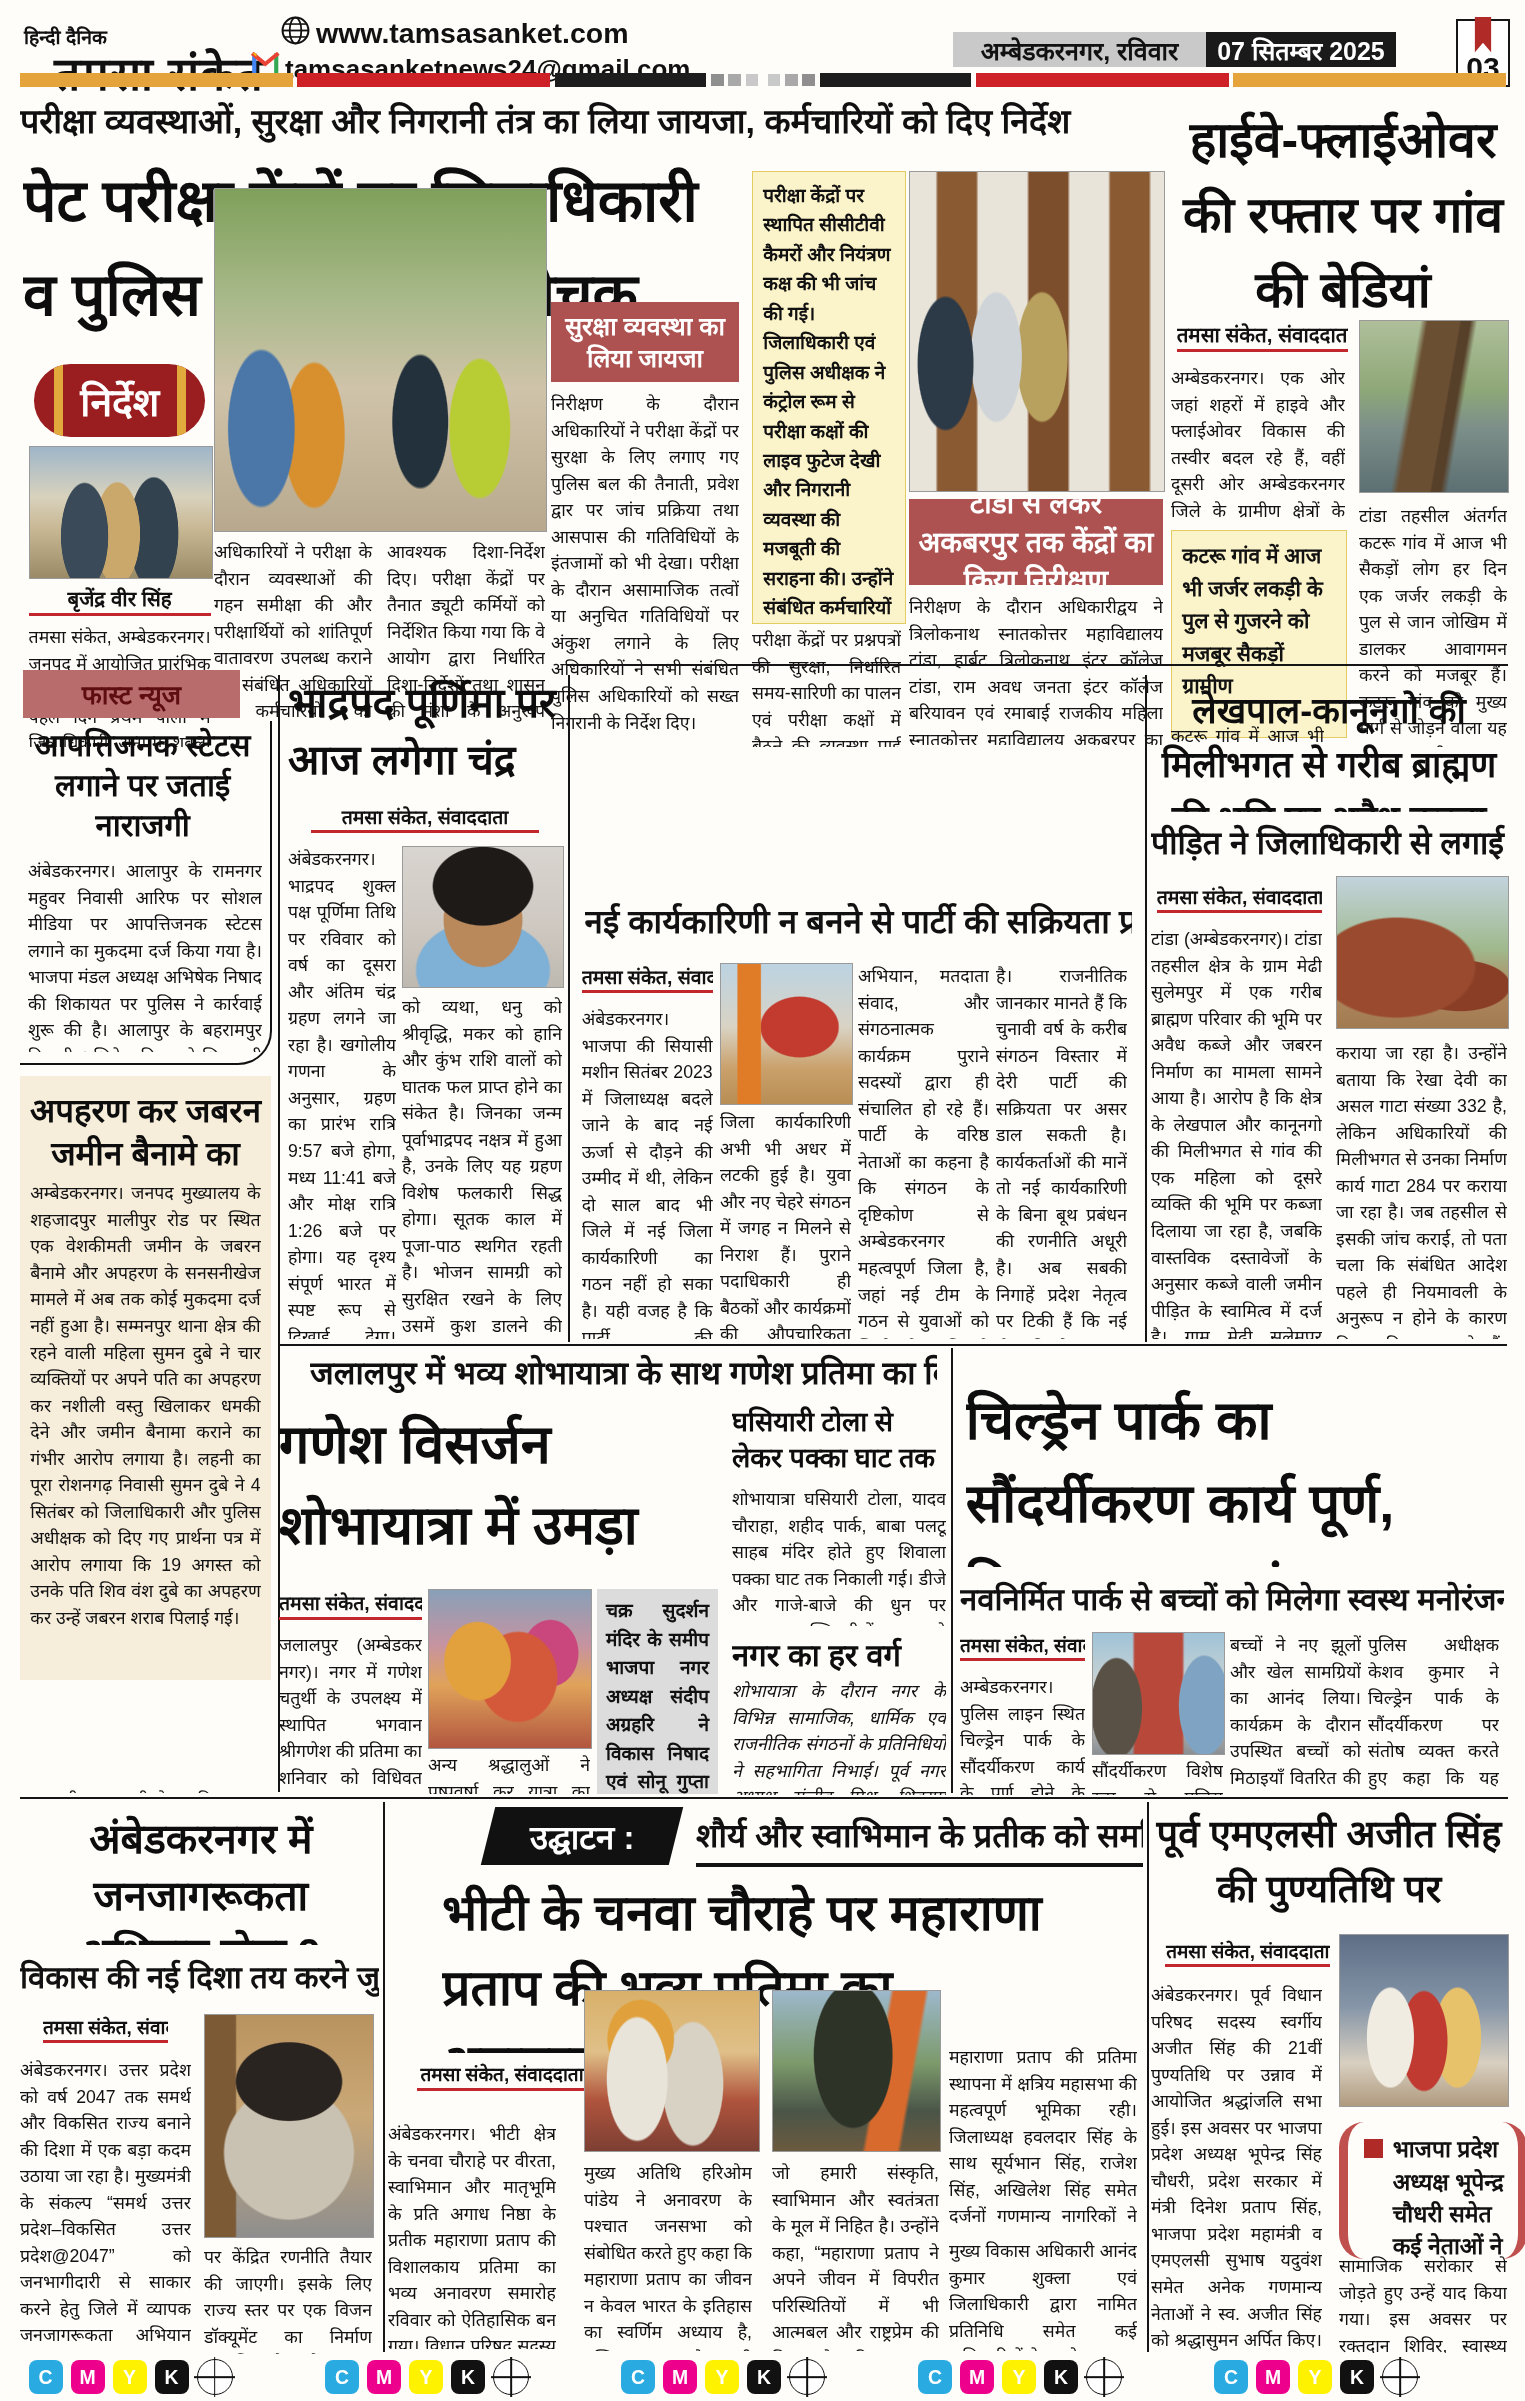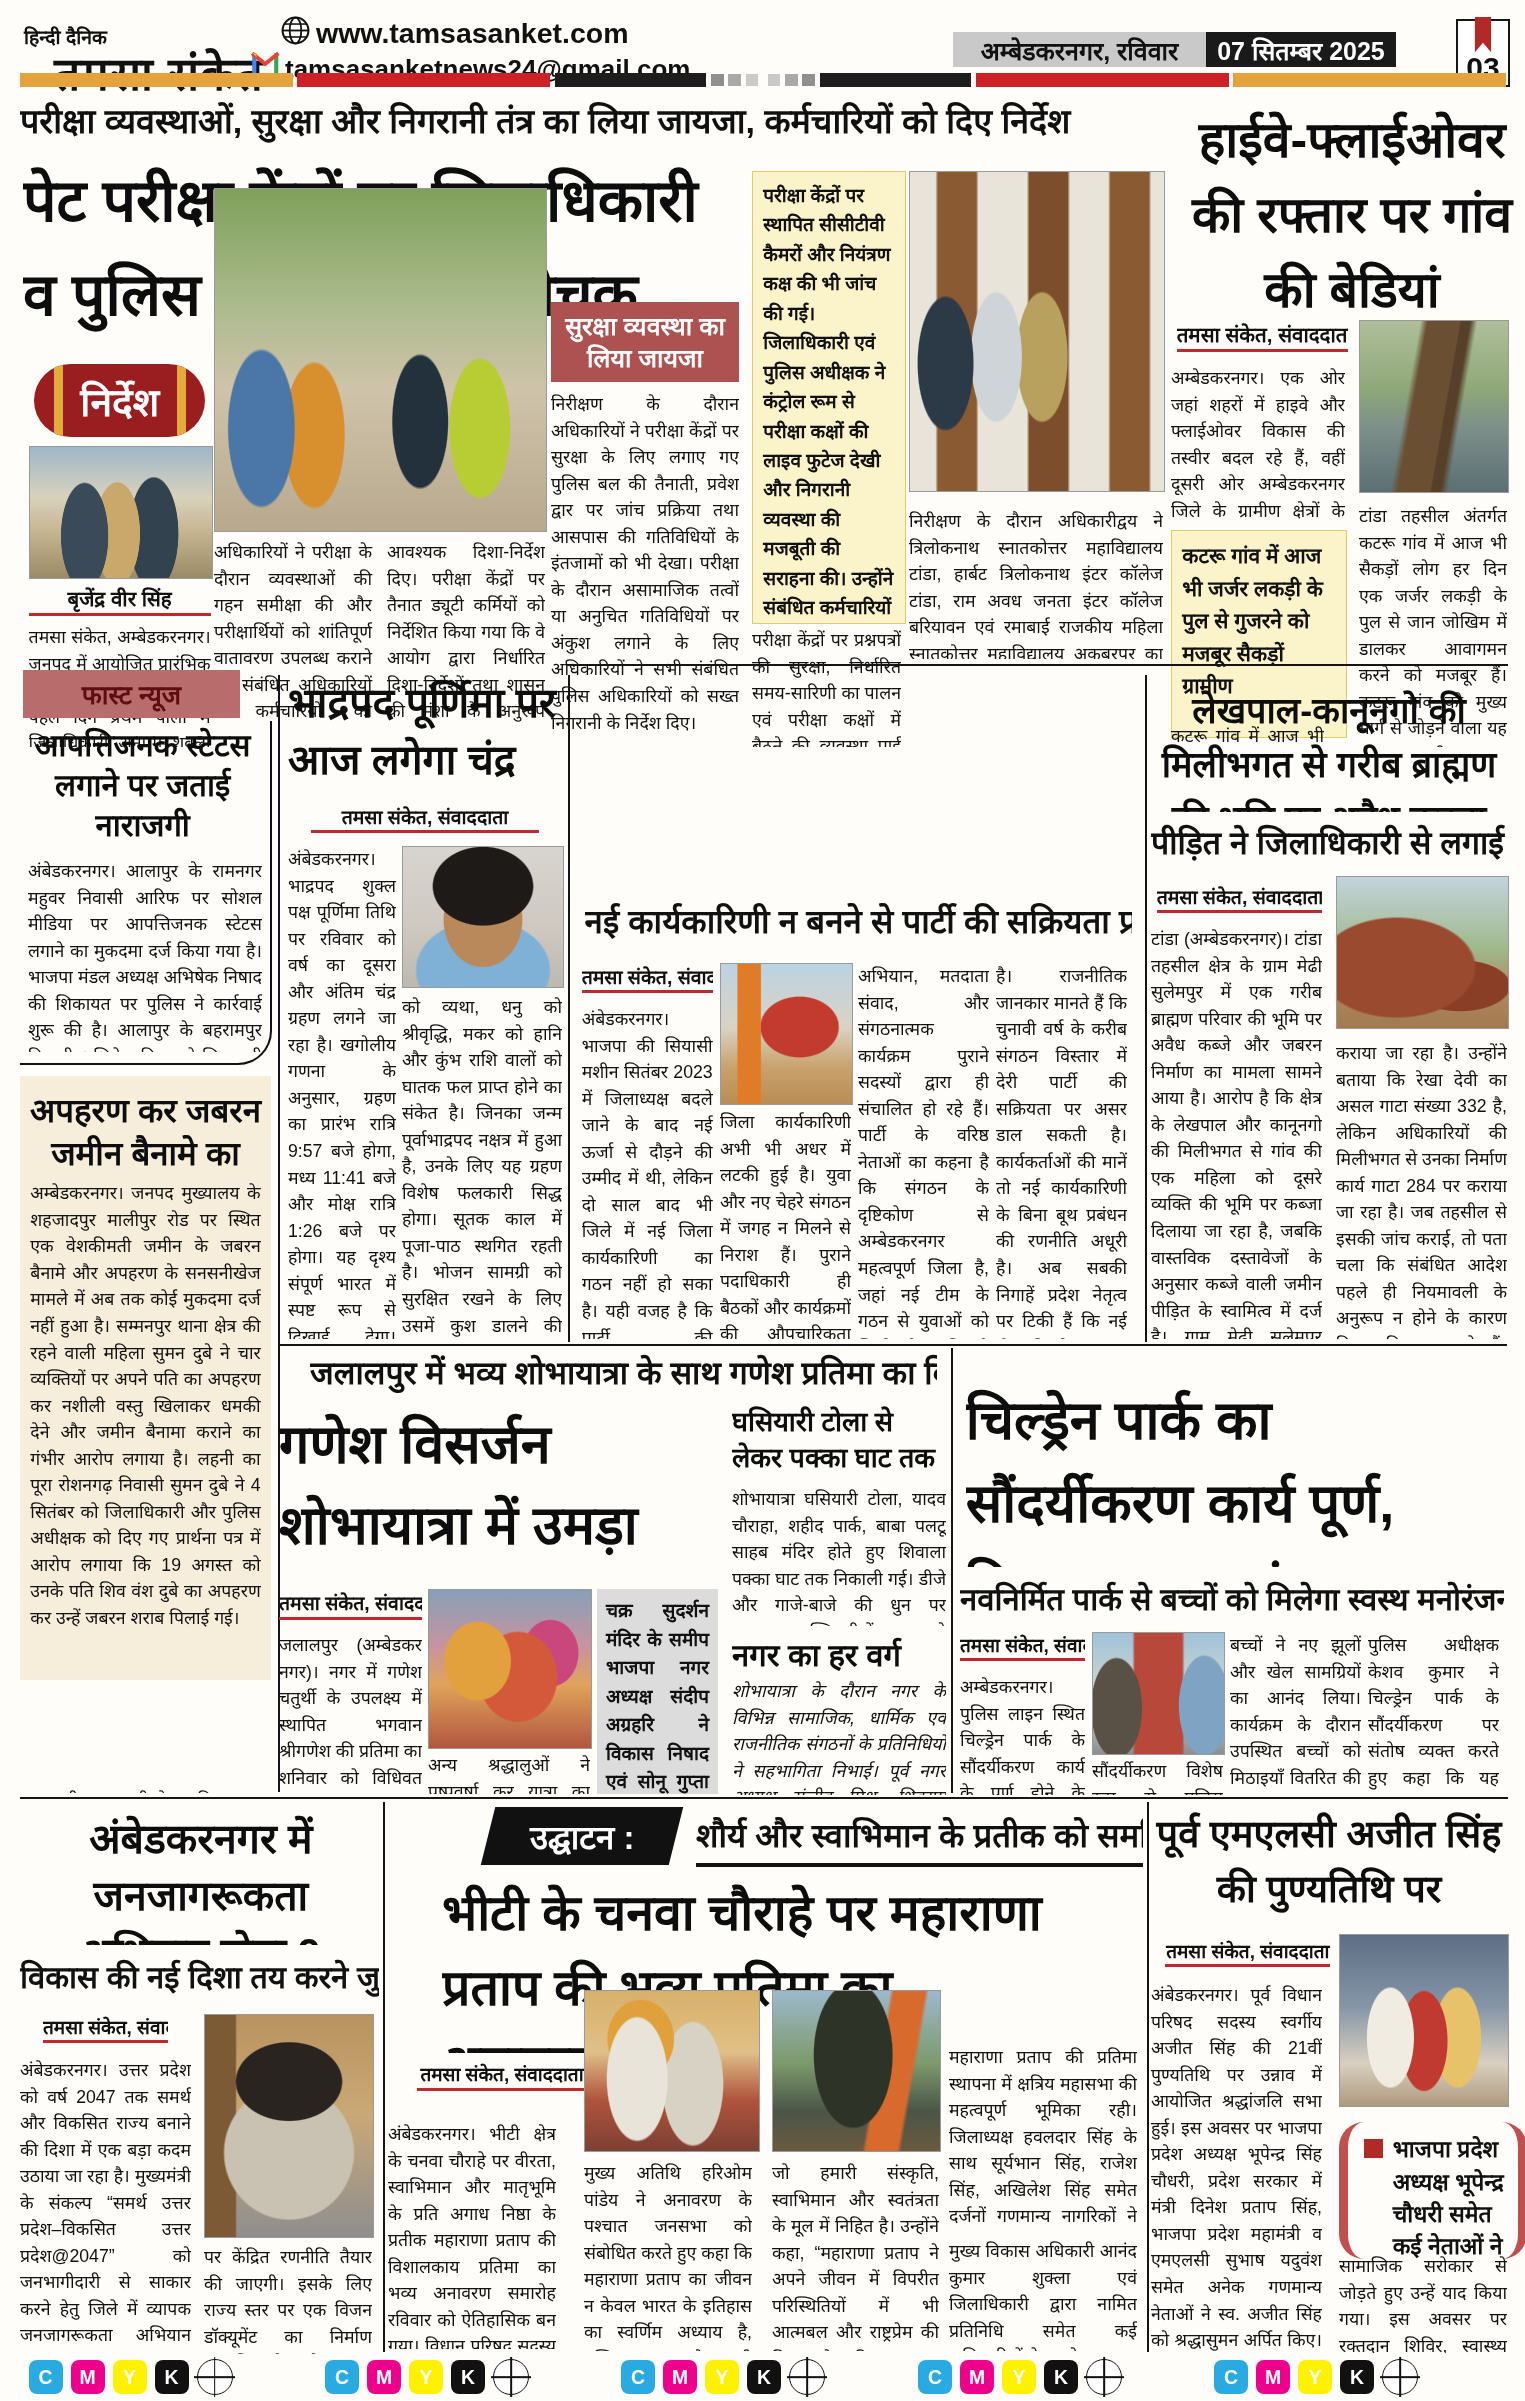--- a/index.html
+++ b/index.html
@@ -101,26 +101,27 @@
     <div class="ph" style="left:194px;top:91px;width:331px;height:342px;background:radial-gradient(34px 80px at 14% 70%,#4a77a8 96%,transparent),radial-gradient(31px 74px at 30% 72%,#d88f2e 96%,transparent),radial-gradient(28.5px 68px at 62% 68%,#23313c 96%,transparent),radial-gradient(31px 71px at 80% 70%,#b8cc33 96%,transparent),linear-gradient(180deg,#7fa05a 0%,#a8b98a 32%,#cfc3a9 58%,#b8a98e 100%);"></div>
     <div class="abs bt" style="left:194px;top:442px;width:331px;height:208px;column-count:2;column-gap:15px;">अधिकारियों ने परीक्षा के दौरान व्यवस्थाओं की गहन समीक्षा की और परीक्षार्थियों को शांतिपूर्ण वातावरण उपलब्ध कराने हेतु संबंधित अधिकारियों व कर्मचारियों को आवश्यक दिशा-निर्देश दिए। परीक्षा केंद्रों पर तैनात ड्यूटी कर्मियों को निर्देशित किया गया कि वे आयोग द्वारा निर्धारित दिशा-निर्देशों तथा शासन की मंशा के अनुरूप निष्पक्ष एवं पारदर्शी तरीके से परीक्षा संपन्न कराएं। जिलाधिकारी ने कहा कि परीक्षा की शुचिता बनाए रखना प्रशासन की सर्वोच्च प्राथमिकता है। केंद्रों पर परीक्षार्थी शांतिपूर्ण ढंग से परीक्षा दे रहे थे। प्रवेश एवं परीक्षा के दौरान किसी भी प्रकार की अव्यवस्था नहीं देखी गई। अधिकारियों की उपस्थिति से केंद्रों पर अनुशासन का माहौल देखने को मिला। जिलाधिकारी अनुपम शुक्ला ने कहा कि PET जैसी महत्वपूर्ण परीक्षा में पारदर्शिता और निष्पक्षता सर्वोपरि है। उन्होंने कहा कि किसी भी प्रकार की लापरवाही बर्दाश्त नहीं की जाएगी। वहीं पुलिस अधीक्षक केशव कुमार ने सभी परीक्षा केंद्रों पर सुरक्षा व्यवस्था को सुदृढ़ रखने पर बल दिया।</div>
     <div class="abs" style="left:531px;top:205px;width:188px;height:445px;overflow:hidden;">
       <div class="redbar" style="height:80px;font-size:25px;line-height:1.3;display:flex;align-items:center;justify-content:center;padding:0 5.7px;">सुरक्षा व्यवस्था का लिया जायजा</div>
       <div class="bt" style="margin-top:9px;height:365px;">निरीक्षण के दौरान अधिकारियों ने परीक्षा केंद्रों पर सुरक्षा के लिए लगाए गए पुलिस बल की तैनाती, प्रवेश द्वार पर जांच प्रक्रिया तथा आसपास की गतिविधियों के इंतजामों को भी देखा। परीक्षा के दौरान असामाजिक तत्वों या अनुचित गतिविधियों पर अंकुश लगाने के लिए अधिकारियों ने सभी संबंधित पुलिस अधिकारियों को सख्त निगरानी के निर्देश दिए।</div>
     </div>
     <div class="abs ybox" style="left:732px;top:74px;width:131px;height:433px;">परीक्षा केंद्रों पर स्थापित सीसीटीवी कैमरों और नियंत्रण कक्ष की भी जांच की गई। जिलाधिकारी एवं पुलिस अधीक्षक ने कंट्रोल रूम से परीक्षा कक्षों की लाइव फुटेज देखी और निगरानी व्यवस्था की मजबूती की सराहना की। उन्होंने संबंधित कर्मचारियों से तकनीकी व्यवस्था में किसी प्रकार की चूक न होने देने के निर्देश दिए।</div>
     <div class="abs bt" style="left:732px;top:530px;width:149px;height:120px;">परीक्षा केंद्रों पर प्रश्नपत्रों की सुरक्षा, निर्धारित समय-सारिणी का पालन एवं परीक्षा कक्षों में बैठने की व्यवस्था पाई गई। पेयजल, विद्युत एवं अन्य सहायक सुविधाओं की उपलब्धता की अधिकारियों ने सराहना की।</div>
     <div class="ph" style="left:889px;top:74px;width:254px;height:319px;background:radial-gradient(28.5px 68px at 14% 60%,#2c3946 96%,transparent),radial-gradient(26px 66px at 34% 58%,#cfd4d8 96%,transparent),radial-gradient(26px 66px at 52% 58%,#b8a15e 96%,transparent),linear-gradient(90deg,#e8e4da 0 10%,#8a5a33 11% 26%,#e8e4da 27% 46%,#7c4e2c 47% 62%,#e8e4da 63% 78%,#8a5a33 79% 94%,#e8e4da 95%),linear-gradient(180deg,#ece9e2,#cbb18a);"></div>
     <div class="abs" style="left:889px;top:402px;width:254px;height:248px;overflow:hidden;">
+      <div class="redbar" style="height:86px;font-size:28.5px;line-height:1.35;display:flex;align-items:center;justify-content:center;padding:0 8px;">टांडा से लेकर अकबरपुर तक केंद्रों का किया निरीक्षण</div>
       <div class="bt" style="margin-top:9px;height:151px;">निरीक्षण के दौरान अधिकारीद्वय ने त्रिलोकनाथ स्नातकोत्तर महाविद्यालय टांडा, हार्बट त्रिलोकनाथ इंटर कॉलेज टांडा, राम अवध जनता इंटर कॉलेज बरियावन एवं रमाबाई राजकीय महिला स्नातकोत्तर महाविद्यालय अकबरपुर का भ्रमण किया। इन केंद्रों पर अभ्यर्थियों की चेकिंग, पहचान सत्यापन और समय प्रबंधन की स्थिति का अवलोकन किया।</div>
     </div>
   </section>
 
   <section class="abs" style="left:1171px;top:97px;width:336px;height:653px;">
-    <div class="abs hl" style="left:13px;top:5.7px;width:336px;height:205px;font-size:50px;line-height:1.5;text-align:center;">हाईवे-फ्लाईओवर की रफ्तार पर गांव की बेड़ियां</div>
+    <div class="abs hl" style="left:4px;top:5.7px;width:336px;height:205px;font-size:50px;line-height:1.5;text-align:center;">हाईवे-फ्लाईओवर की रफ्तार पर गांव की बेड़ियां</div>
     <div class="abs byline" style="left:5.7px;top:223px;width:171px;">तमसा संकेत, संवाददाता</div>
     <div class="abs rule" style="left:5.7px;top:252px;width:171px;"></div>
     <div class="ph" style="left:188px;top:223px;width:148px;height:171px;background:linear-gradient(100deg,transparent 34%,#6b4f33 38% 56%,#57402a 57% 62%,transparent 66%),linear-gradient(180deg,#aebf9a 0%,#8fa878 40%,#7d8f89 62%,#5c6f72 100%);"></div>
     <div class="abs bt" style="left:0;top:268px;width:174px;height:157px;">अम्बेडकरनगर। एक ओर जहां शहरों में हाइवे और फ्लाईओवर विकास की तस्वीर बदल रहे हैं, वहीं दूसरी ओर अम्बेडकरनगर जिले के ग्रामीण क्षेत्रों के बदहाल बुनियादी ढांचा आज भी विकास के असल सच्चाई बयान करते हैं।</div>
     <div class="abs ybox" style="left:0;top:433px;width:153px;height:188px;font-size:21px;">कटरू गांव में आज भी जर्जर लकड़ी के पुल से गुजरने को मजबूर सैकड़ों ग्रामीण</div>
     <div class="abs bt" style="left:188px;top:406px;width:148px;height:244px;">टांडा तहसील अंतर्गत कटरू गांव में आज भी सैकड़ों लोग हर दिन एक जर्जर लकड़ी के पुल से जान जोखिम में डालकर आवागमन करने को मजबूर हैं। कटरू गांव को मुख्य मार्ग से जोड़ने वाला यह पुराना लकड़ी का पुल इस समय बारिश के कारण और भी खतरनाक हो गया है। नदी का जलस्तर लगातार बढ़ रहा है और अब पानी पुल को छूने लगा है। ग्रामीणों का कहना है कि हल्की सी चूक या फिसलन जानलेवा हो सकती है। पुल के नीचे तेज बहाव के कारण खतरा और भी बढ़ गया है। यह पुल कई गांवों को जोड़ता है और सैकड़ों ग्रामीण इसी से होकर खेत, बाजार, स्कूल एवं अस्पताल आते-जाते हैं।</div>
     <div class="abs bt" style="left:0;top:626px;width:153px;height:24px;">कटरू गांव में आज भी जर्जर लकड़ी के पुल से गुजरने को मजबूर सैकड़ों ग्रामीण की सहायता से ग्रामीणों ने स्वयं बनाया था। इसके बाद से इसकी मरम्मत भी ग्रामीण ही करते आ रहे हैं। समय के साथ पुल की लकड़ियां सड़ चुकी हैं। सरकारें बदलती रहीं, चुनाव आते-जाते रहे, लेकिन पक्का पुल सिर्फ चुनावी वादा बनकर रह गया। ग्रामीणों ने जिला प्रशासन से शीघ्र पक्के पुल का निर्माण कराने की मांग की है, जिससे सैकड़ों ग्रामीणों को आवागमन में राहत मिल सके।</div>
   </section>
 
   <div class="hrule" style="left:567px;top:664px;width:941px;height:2.3px;"></div>

